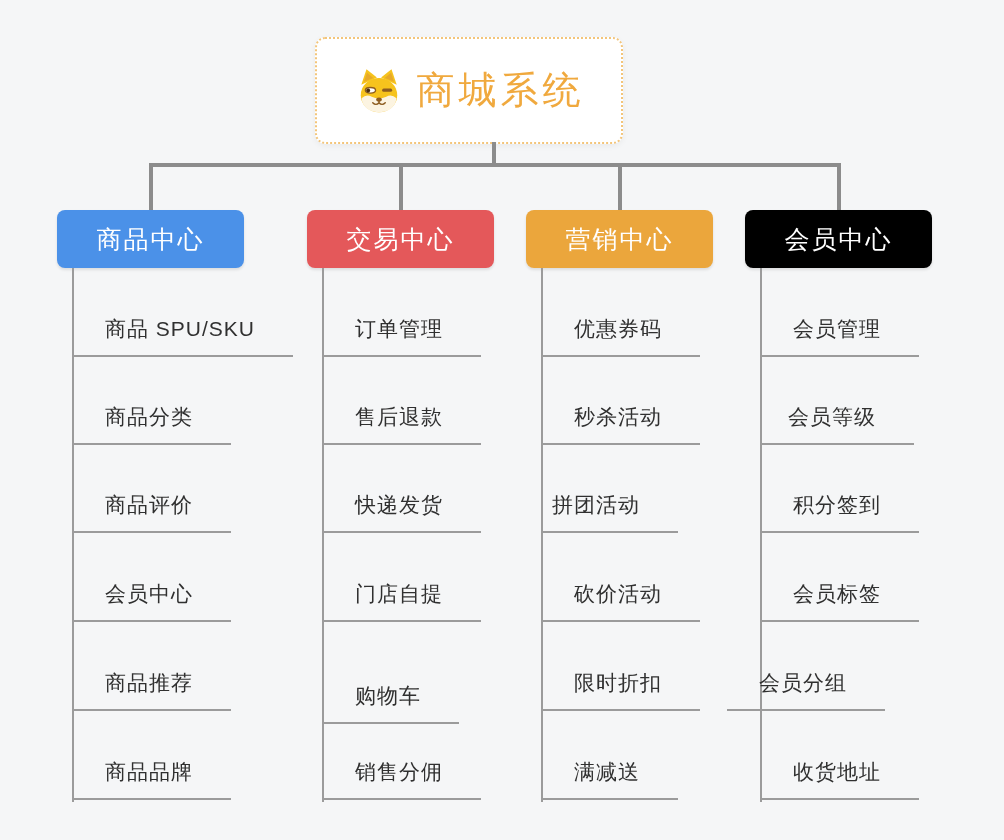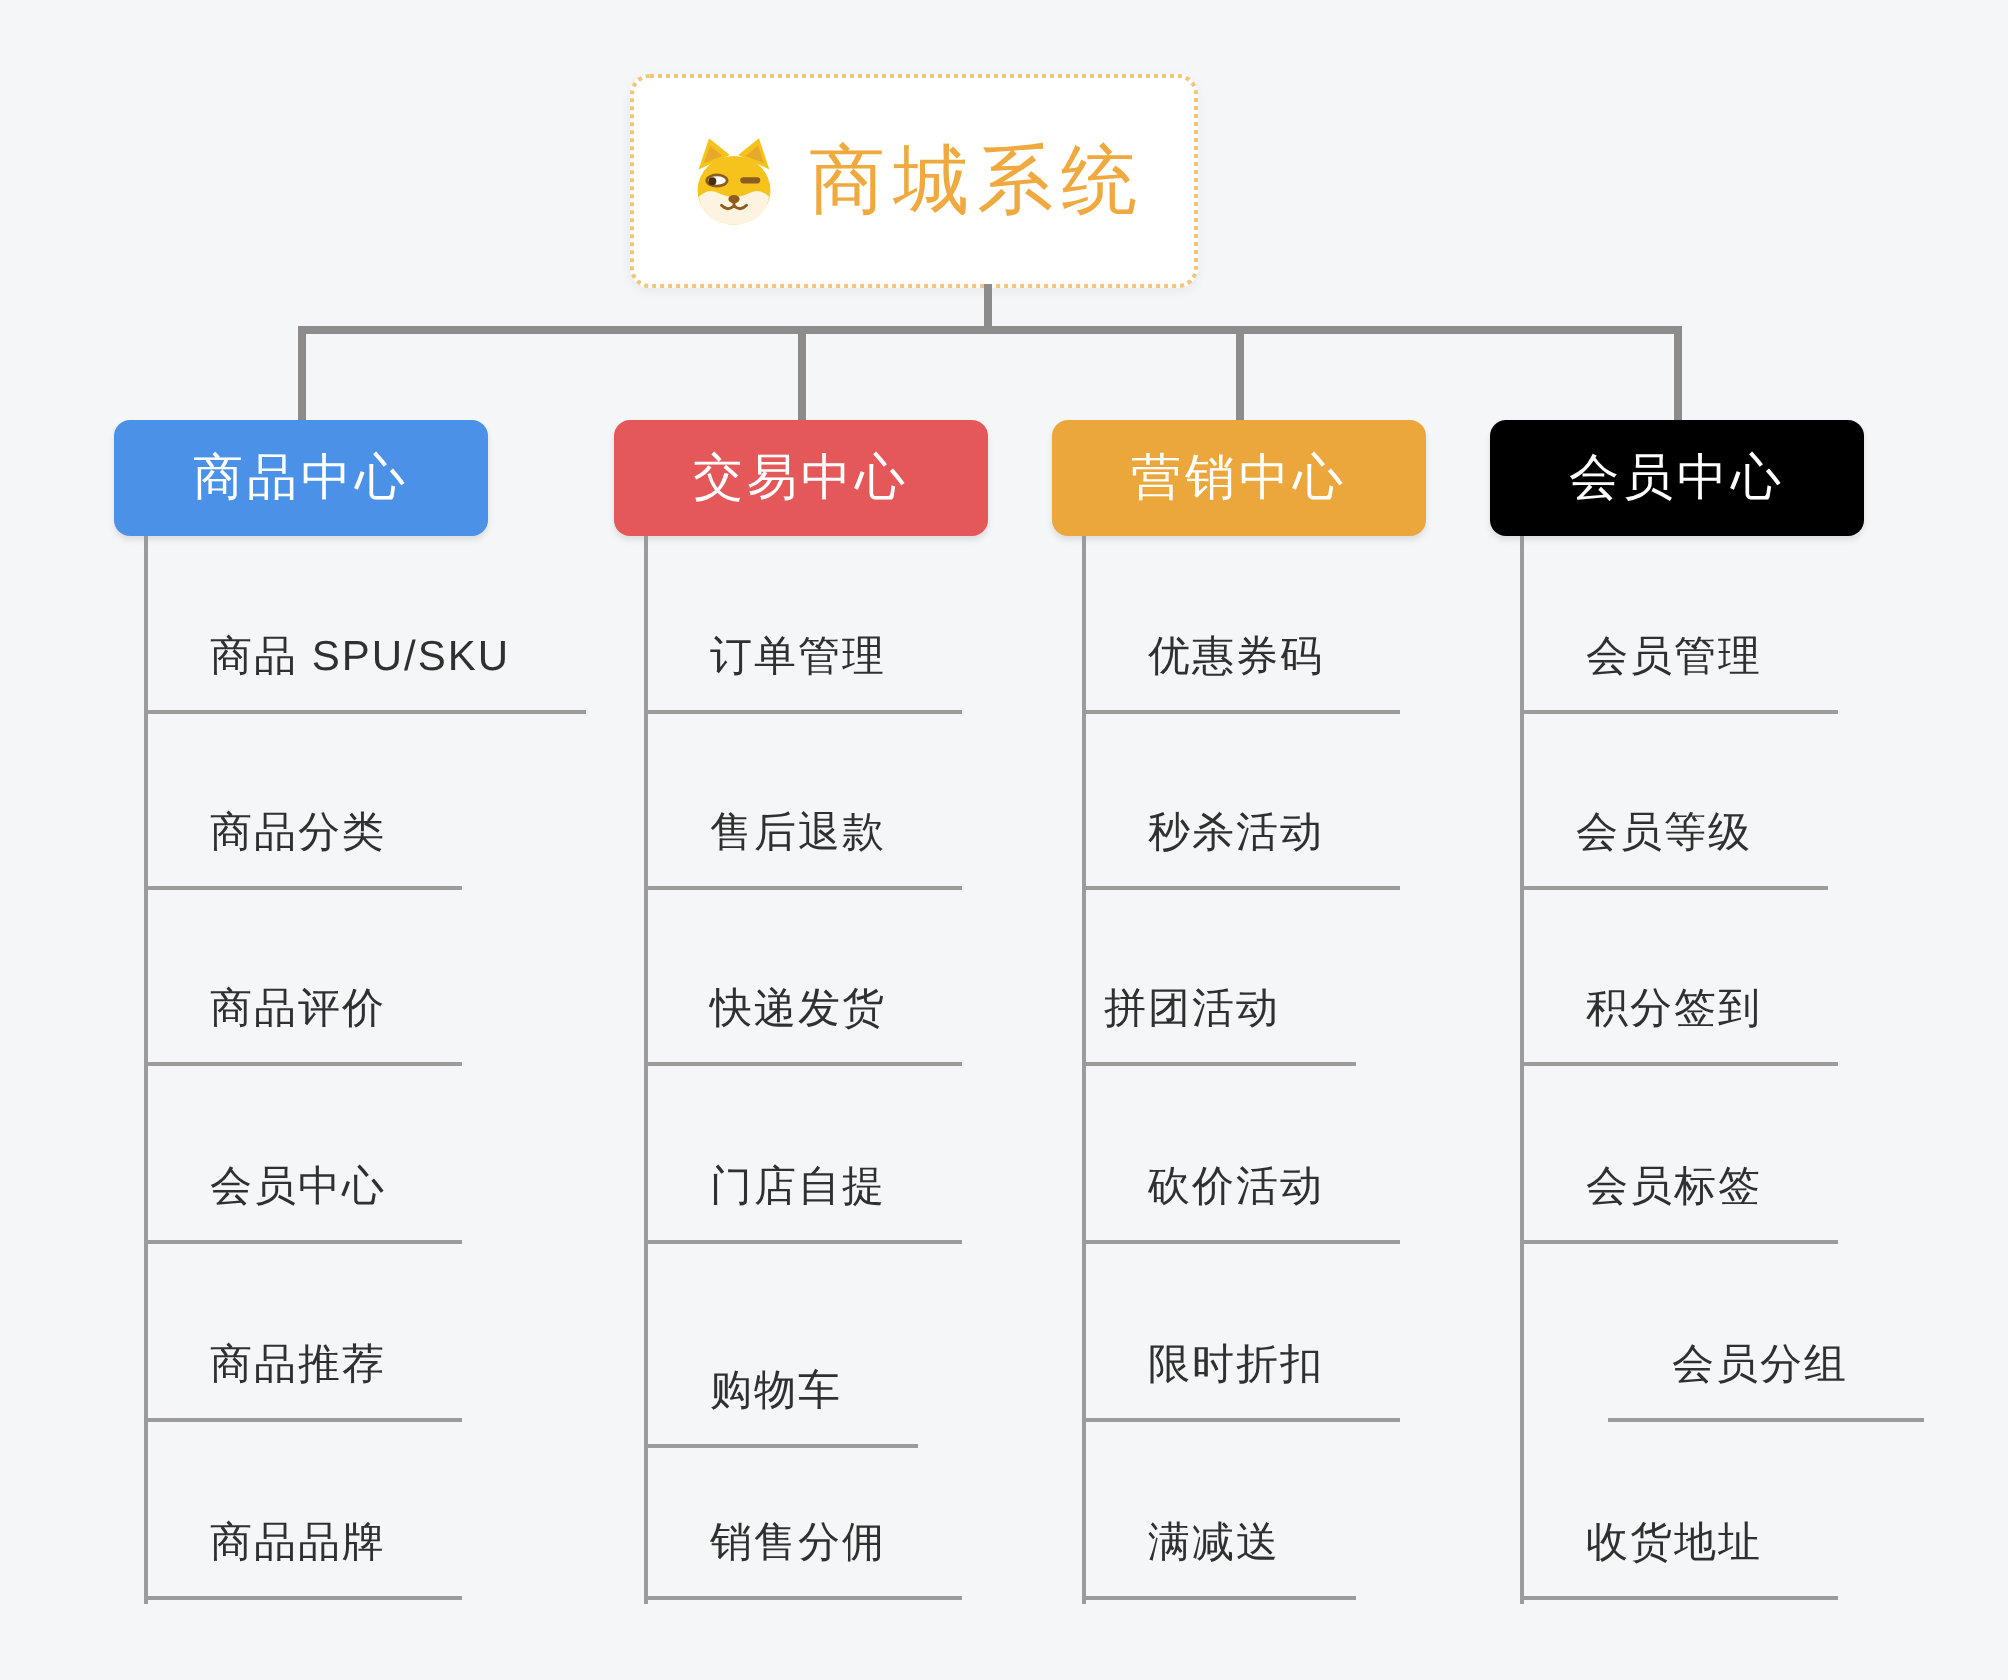--- a/index.html
+++ b/index.html
@@ -12,21 +12,21 @@
   .stage {
     position: relative;
     width: 1004px; height: 840px;
     --connector: #8c8c8c;
     --leaf-line: #9b9b9b;
     --leaf-text: #303030;
   }
   .root-node {
     position: absolute;
     left: 315px; top: 37px;
-    width: 284px; height: 107px;
+    width: 308px; height: 107px;
     box-sizing: border-box;
     background: #ffffff;
     border: 2px dotted #f3c57a;
     border-radius: 10px;
     box-shadow: 0 2px 6px rgba(0,0,0,0.05);
     display: flex;
     align-items: center;
     justify-content: center;
     gap: 13px;
     cursor: pointer;
@@ -126,16 +126,16 @@
       <div class="leaf" style="left: 542px; top: 491px; padding-left: 10px;">拼团活动</div>
       <div class="leaf" style="left: 542px; top: 580px;">砍价活动</div>
       <div class="leaf" style="left: 542px; top: 669px;">限时折扣</div>
       <div class="leaf" style="left: 542px; top: 758px;">满减送</div>
       <div class="branch-box" style="left: 745px; background: #000000;">会员中心</div>
       <div class="spine" style="left: 760px; top: 268px; height: 534px;"></div>
       <div class="leaf" style="left: 761px; top: 315px;">会员管理</div>
       <div class="leaf" style="left: 761px; top: 403px; padding-left: 27px;">会员等级</div>
       <div class="leaf" style="left: 761px; top: 491px;">积分签到</div>
       <div class="leaf" style="left: 761px; top: 580px;">会员标签</div>
-      <div class="leaf" style="left: 804px; top: 669px;">会员分组</div>
+      <div class="leaf" style="left: 727px; top: 669px;">会员分组</div>
       <div class="leaf" style="left: 761px; top: 758px;">收货地址</div>
     </div>
 </div>
 
 </body></html>

